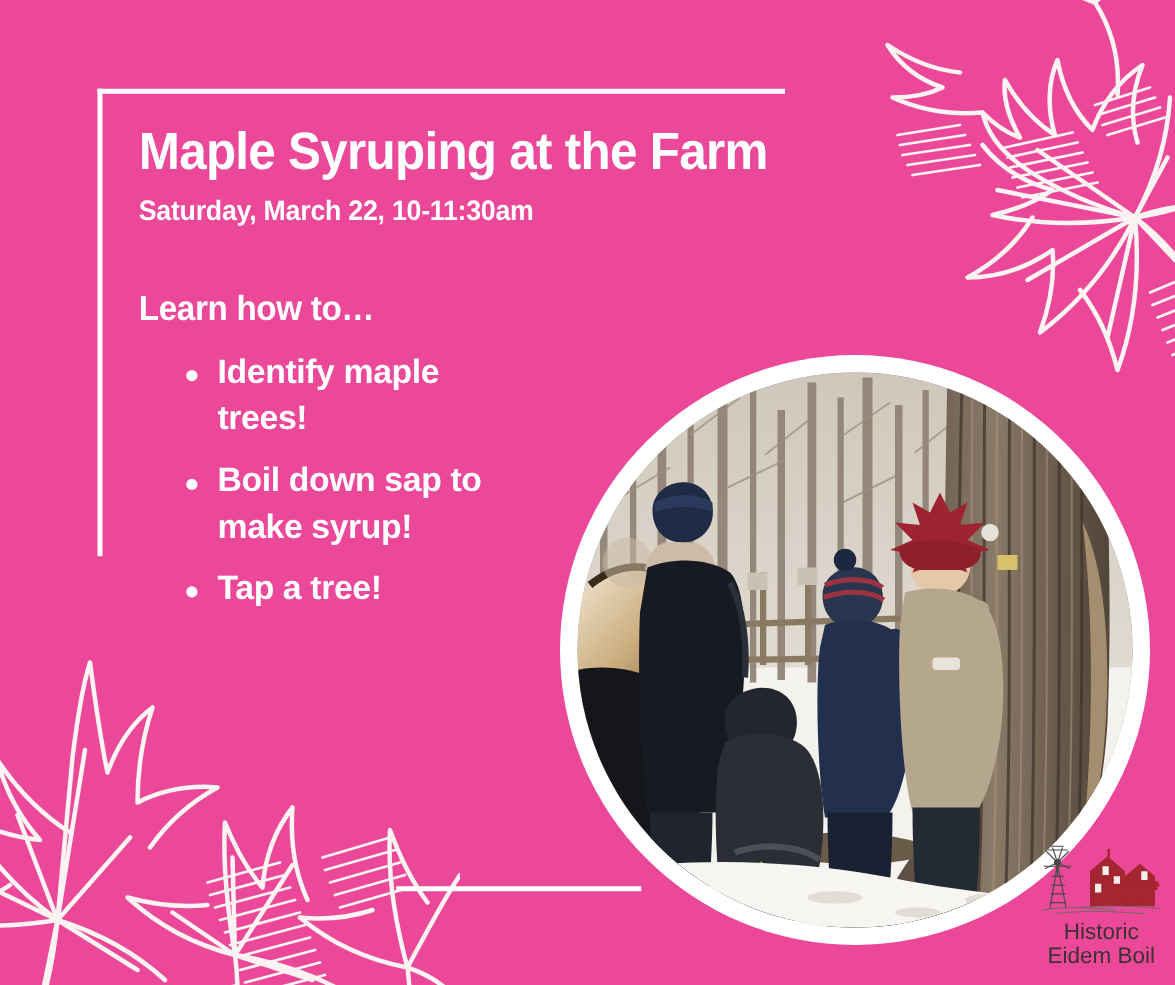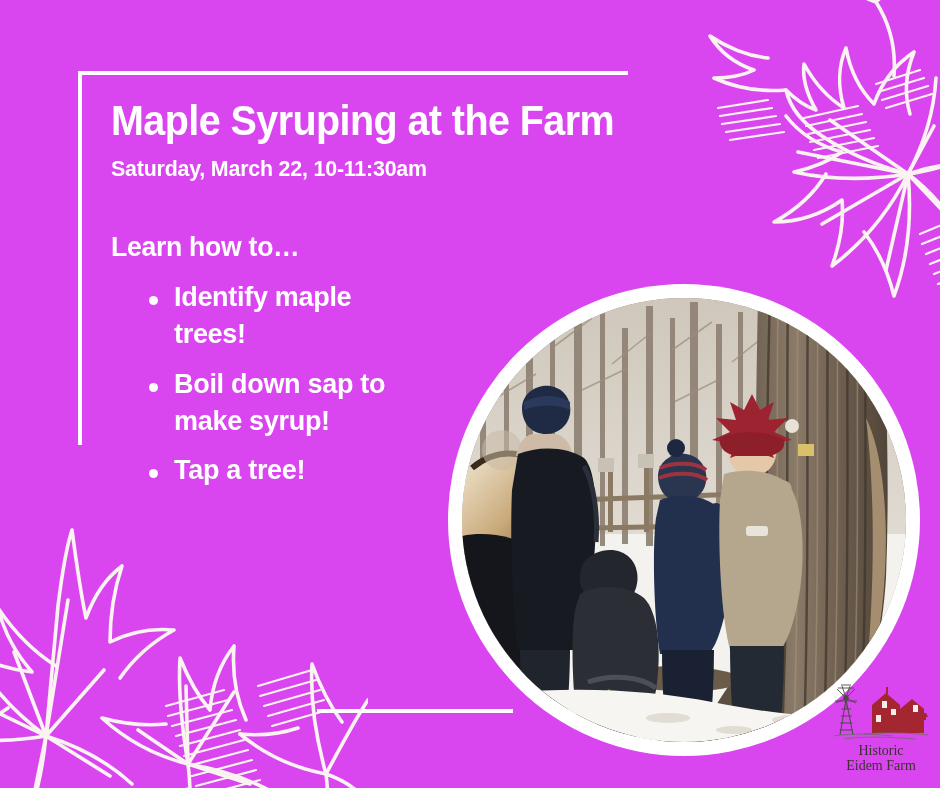--- a/index.html
+++ b/index.html
@@ -5,21 +5,21 @@
   * { margin:0; padding:0; box-sizing:border-box; }
   html, body {
     width:940px; height:788px;
     background:#ffffff;
     font-family:"Liberation Sans", sans-serif;
     overflow:hidden;
   }
   #poster {
     position:relative;
     width:940px; height:788px;
-    background:#d946ef;
+    background:#ec4899;
     overflow:hidden;
   }
 
   
   .leaf-art { position:absolute; pointer-events:none; }
   #leaf-top-right { top:-34px; right:-40px; width:390px; height:400px; }
   #leaf-bottom-left { bottom:-46px; left:-62px; width:430px; height:360px; }
 
   
   .rule { position:absolute; background:#ffffff; }
@@ -85,22 +85,22 @@
   
   #logo {
     position:absolute;
     right:8px; bottom:14px;
     width:102px;
     text-align:center;
   }
   #logo-mark { display:block; width:102px; height:60px; }
   #logo-text {
     margin-top:1px;
-    font-family:Liberation Serif, serif;
-    font-size:14px;
+    font-family:Liberation Sans, sans-serif;
+    font-size:18px;
     line-height:1.06;
     color:#3c3230;
     font-weight:400;
   }
 </style>
 </head>
 <body>
 
 <div id="poster">
 
@@ -377,17 +377,17 @@
         <rect x="83" y="22" width="5" height="7"></rect>
         <rect x="46" y="32" width="5" height="7"></rect>
       </g>
 
       <g stroke="#6e6a63" stroke-width="0.8" fill="none">
         <path d="M4,53 C22,50 44,51 62,53 M14,56 C34,53 62,54 86,56 M34,51 C56,49 82,50 98,52"></path>
       </g>
     </svg>
     <div id="logo-text">
       <div>Historic</div>
-      <div>Eidem Farm</div>
+      <div>Eidem Boil</div>
     </div>
   </div>
 
 </div>
 
 </body></html>

